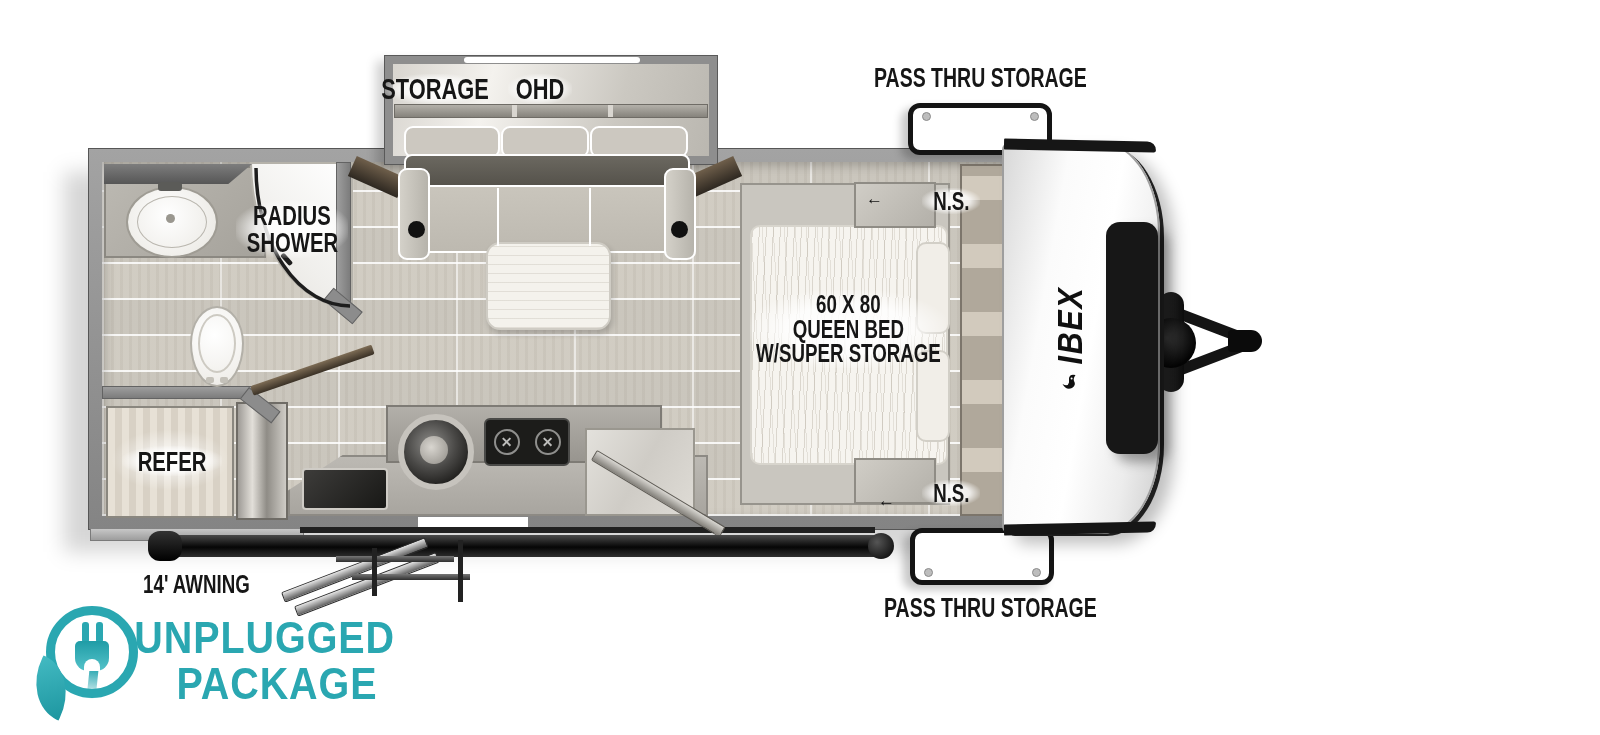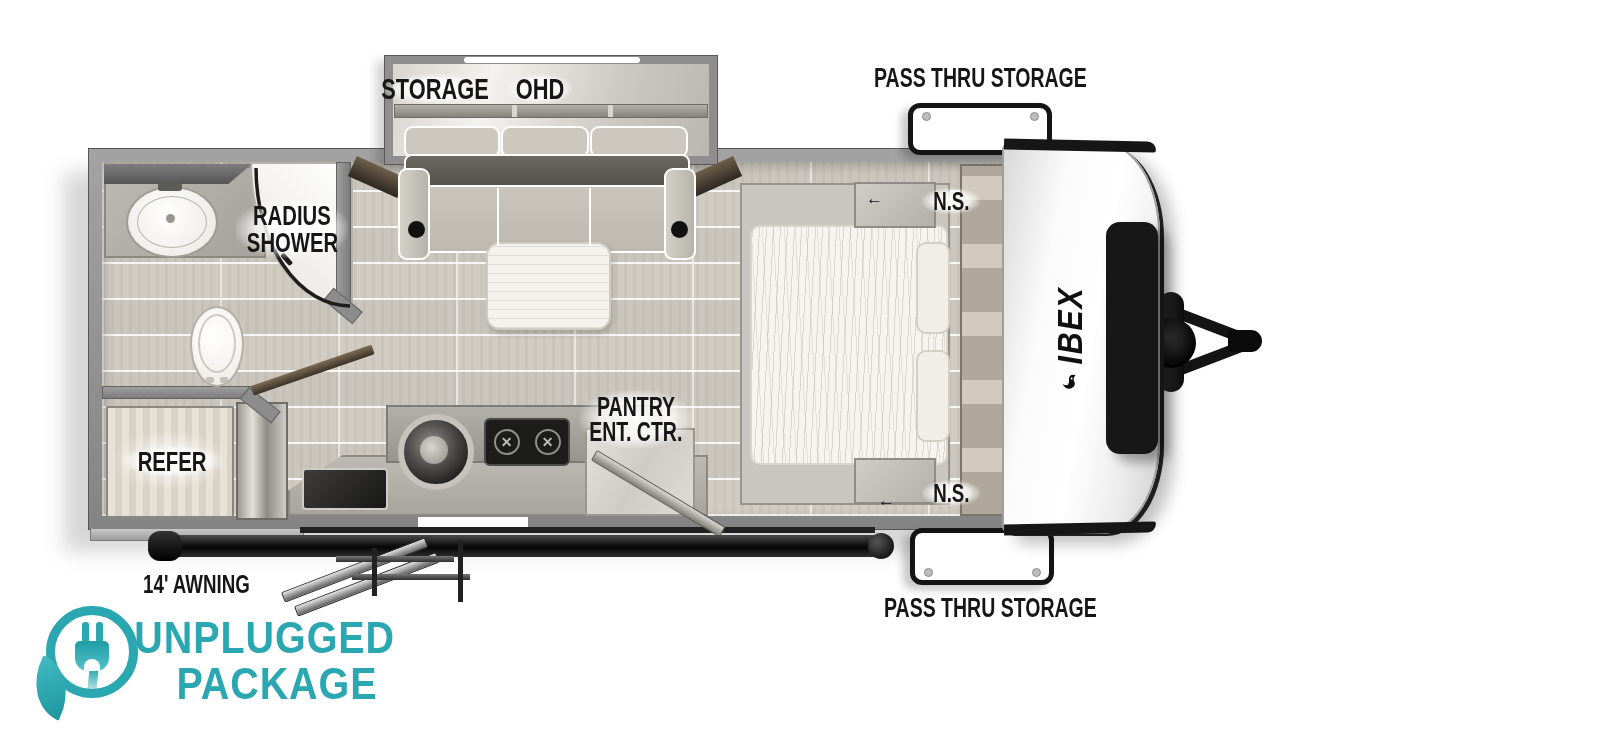--- a/index.html
+++ b/index.html
@@ -297,23 +297,24 @@
   <div class="a lbl" style="left:236px;top:200px;width:112px;height:58px;font-size:26px;">
     <span>RADIUS</span>
       <span>SHOWER</span>
   </div>
   <div class="a lbl" style="left:922px;top:188px;width:58px;height:26px;font-size:24px;">
       <span>N.S.</span>
     </div>
   <div class="a lbl" style="left:922px;top:480px;width:58px;height:26px;font-size:24px;">
       <span>N.S.</span>
     </div>
-  <div class="a lbl" style="left:580px;top:390px;width:112px;height:58px;font-size:25px;">
-    <span>PANTRY</span>
-      <span>ENT. CTR.</span>
+  <div class="a lbl" style="left:750px;top:290px;width:196px;height:78px;font-size:24px;">
+    <span>60 X 80</span>
+      <span>QUEEN BED</span>
+      <span>W/SUPER STORAGE</span>
   </div>
   <div class="a lbl" style="left:122px;top:446px;width:100px;height:30px;font-size:26px;">
       <span>REFER</span>
     </div>
   <div class="a lbl" style="left:132px;top:570px;width:128px;height:28px;font-size:24px;background:none;">
       <span>14' AWNING</span>
     </div>
 
   <div class="a badge-circle"></div>
   <div class="a badge-leaf"></div>

